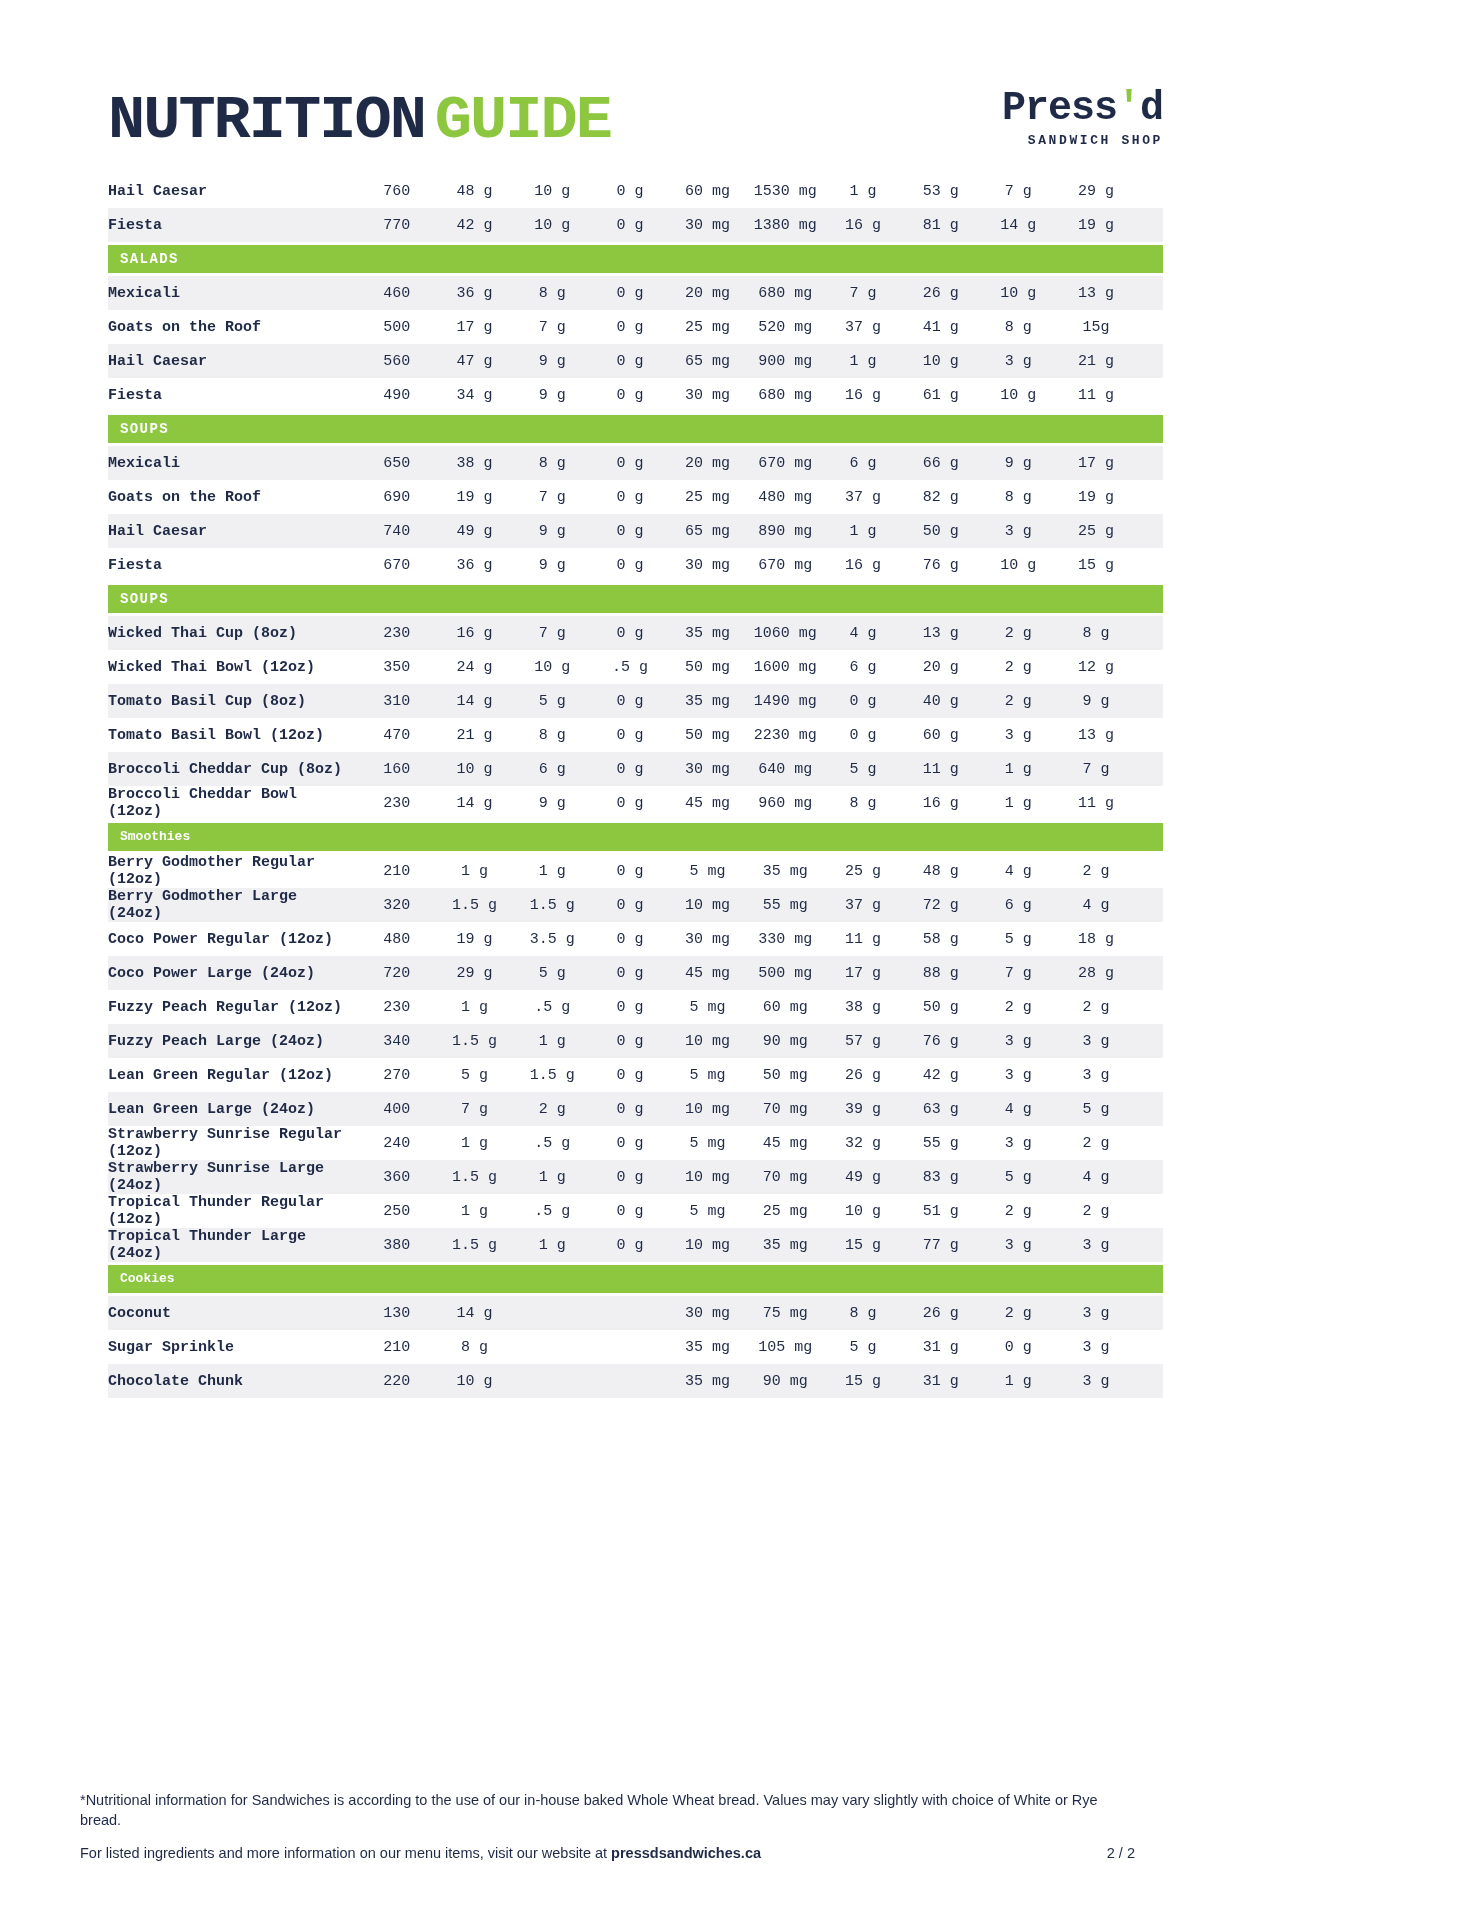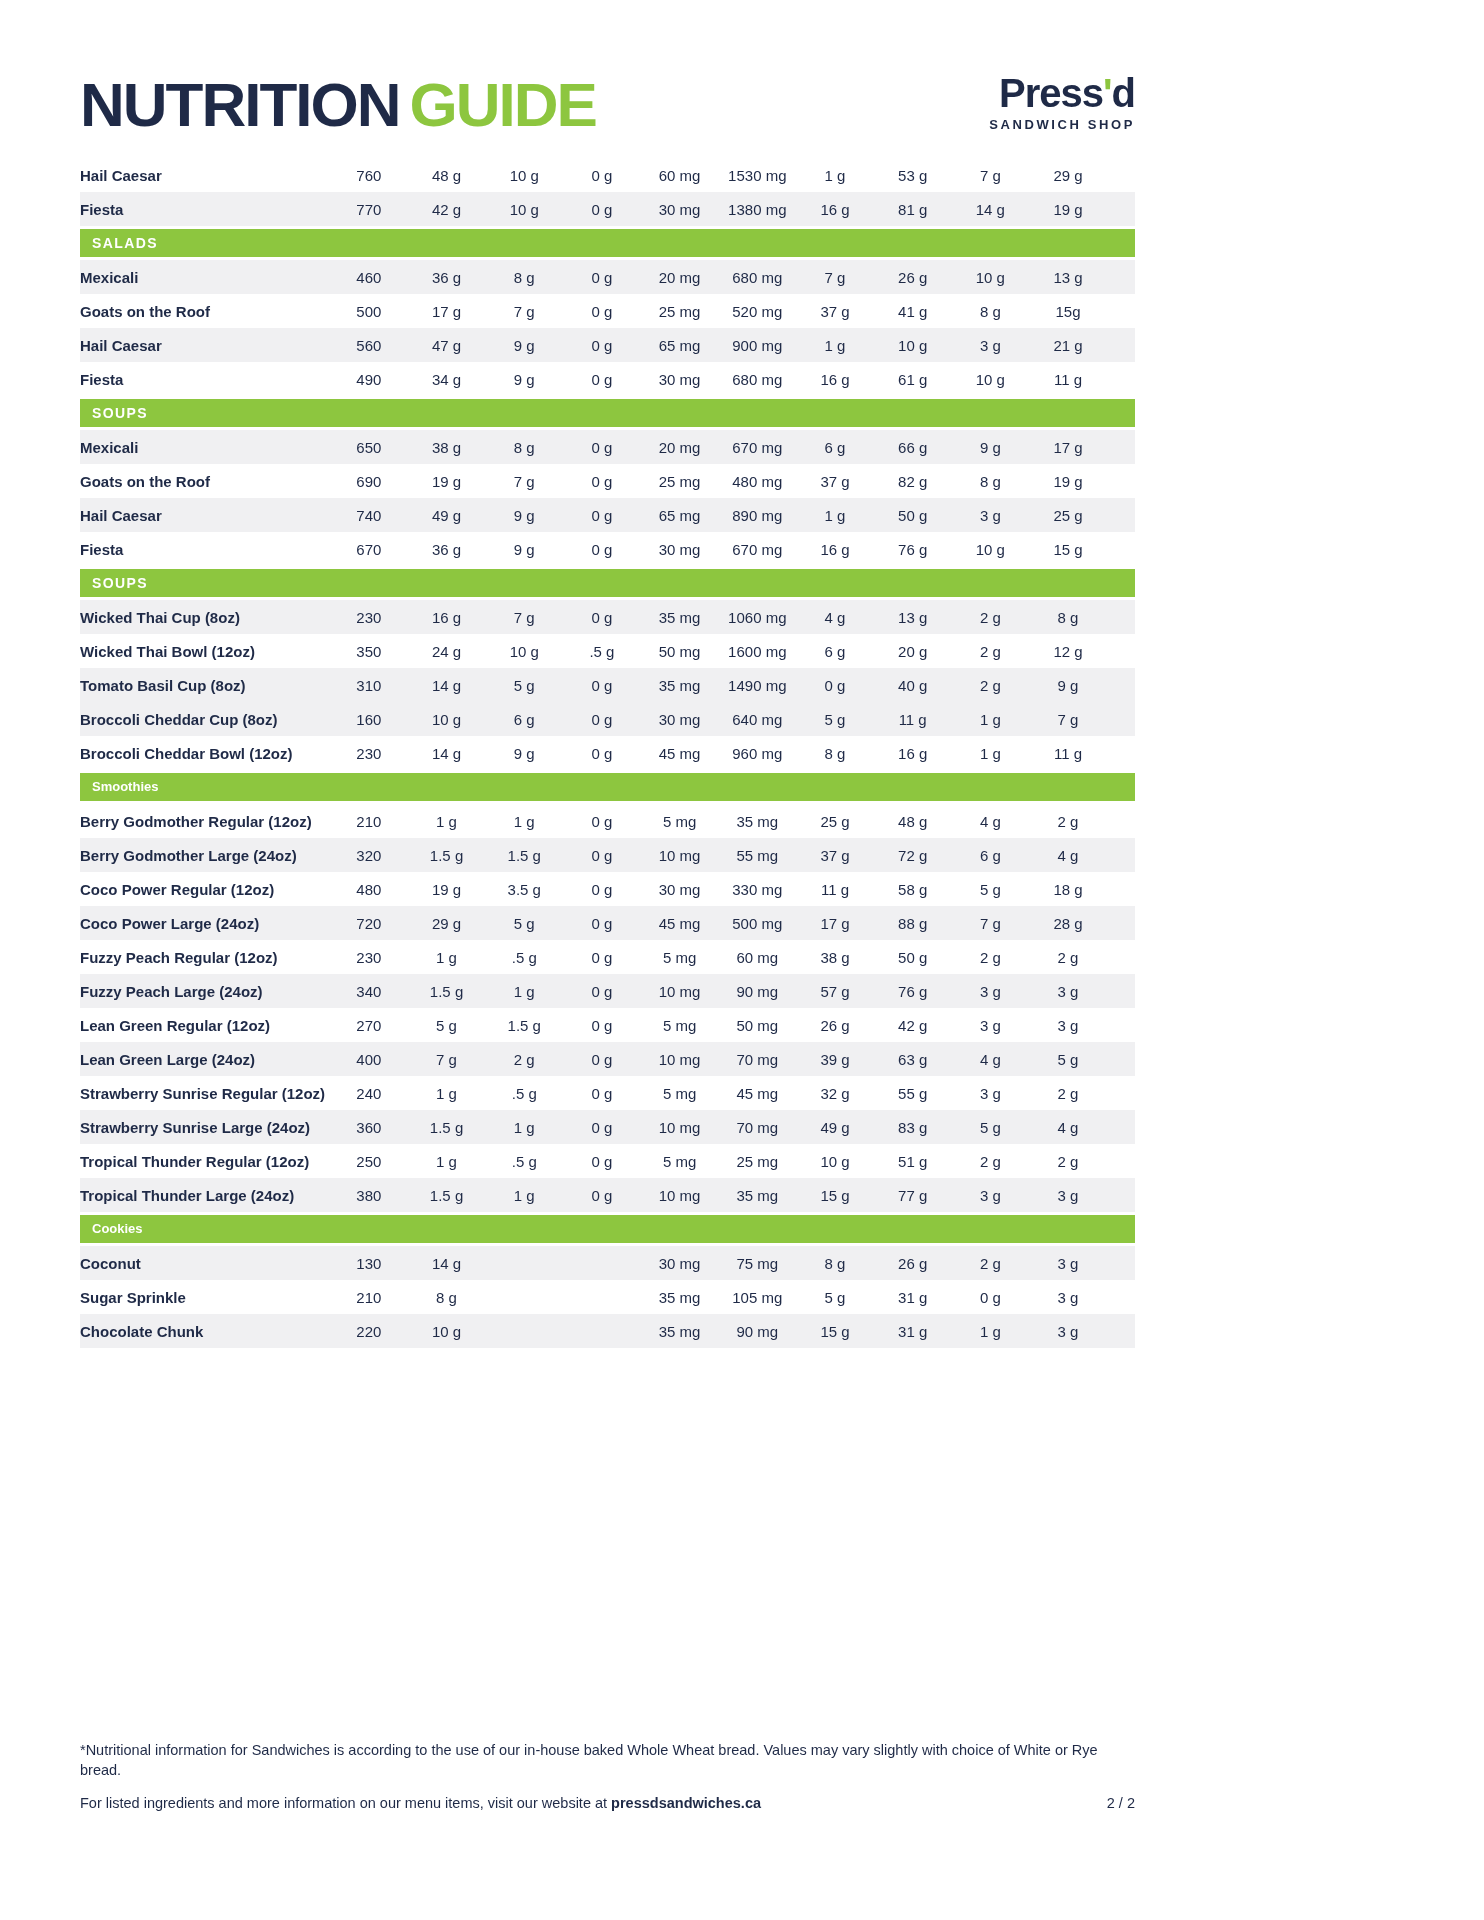--- a/index.html
+++ b/index.html
@@ -14,22 +14,23 @@
     position: relative;
     width: 1484px;
     height: 1920px;
     background: #ffffff;
     font-family: "Liberation Sans", sans-serif;
     color: var(--navy);
     overflow: hidden;
   }
   .content {
     width: 1055px;
-    margin-left: 80px;
-    padding-top: 56px;
+    margin-left: 108px;
+    padding-top: 72px;
+    font-family: Liberation Mono, monospace;
   }
   
   .page-header {
     display: flex;
     justify-content: space-between;
     align-items: flex-end;
     height: 80px;
   }
   .title {
     margin: 0;
@@ -318,20 +319,34 @@
             <td class="value-cell">5 g</td>
             <td class="value-cell">0 g</td>
             <td class="value-cell">35 mg</td>
             <td class="value-cell">1490 mg</td>
             <td class="value-cell">0 g</td>
             <td class="value-cell">40 g</td>
             <td class="value-cell">2 g</td>
             <td class="value-cell">9 g</td>
             <td class="spacer-cell"></td>
           </tr>
+          <tr class="item-row">
+            <td class="name-cell">Tomato Basil Bowl (12oz)</td>
+            <td class="value-cell">470</td>
+            <td class="value-cell">21 g</td>
+            <td class="value-cell">8 g</td>
+            <td class="value-cell">0 g</td>
+            <td class="value-cell">50 mg</td>
+            <td class="value-cell">2230 mg</td>
+            <td class="value-cell">0 g</td>
+            <td class="value-cell">60 g</td>
+            <td class="value-cell">3 g</td>
+            <td class="value-cell">13 g</td>
+            <td class="spacer-cell"></td>
+          </tr>
           <tr class="item-row shaded">
             <td class="name-cell">Broccoli Cheddar Cup (8oz)</td>
             <td class="value-cell">160</td>
             <td class="value-cell">10 g</td>
             <td class="value-cell">6 g</td>
             <td class="value-cell">0 g</td>
             <td class="value-cell">30 mg</td>
             <td class="value-cell">640 mg</td>
             <td class="value-cell">5 g</td>
             <td class="value-cell">11 g</td>

